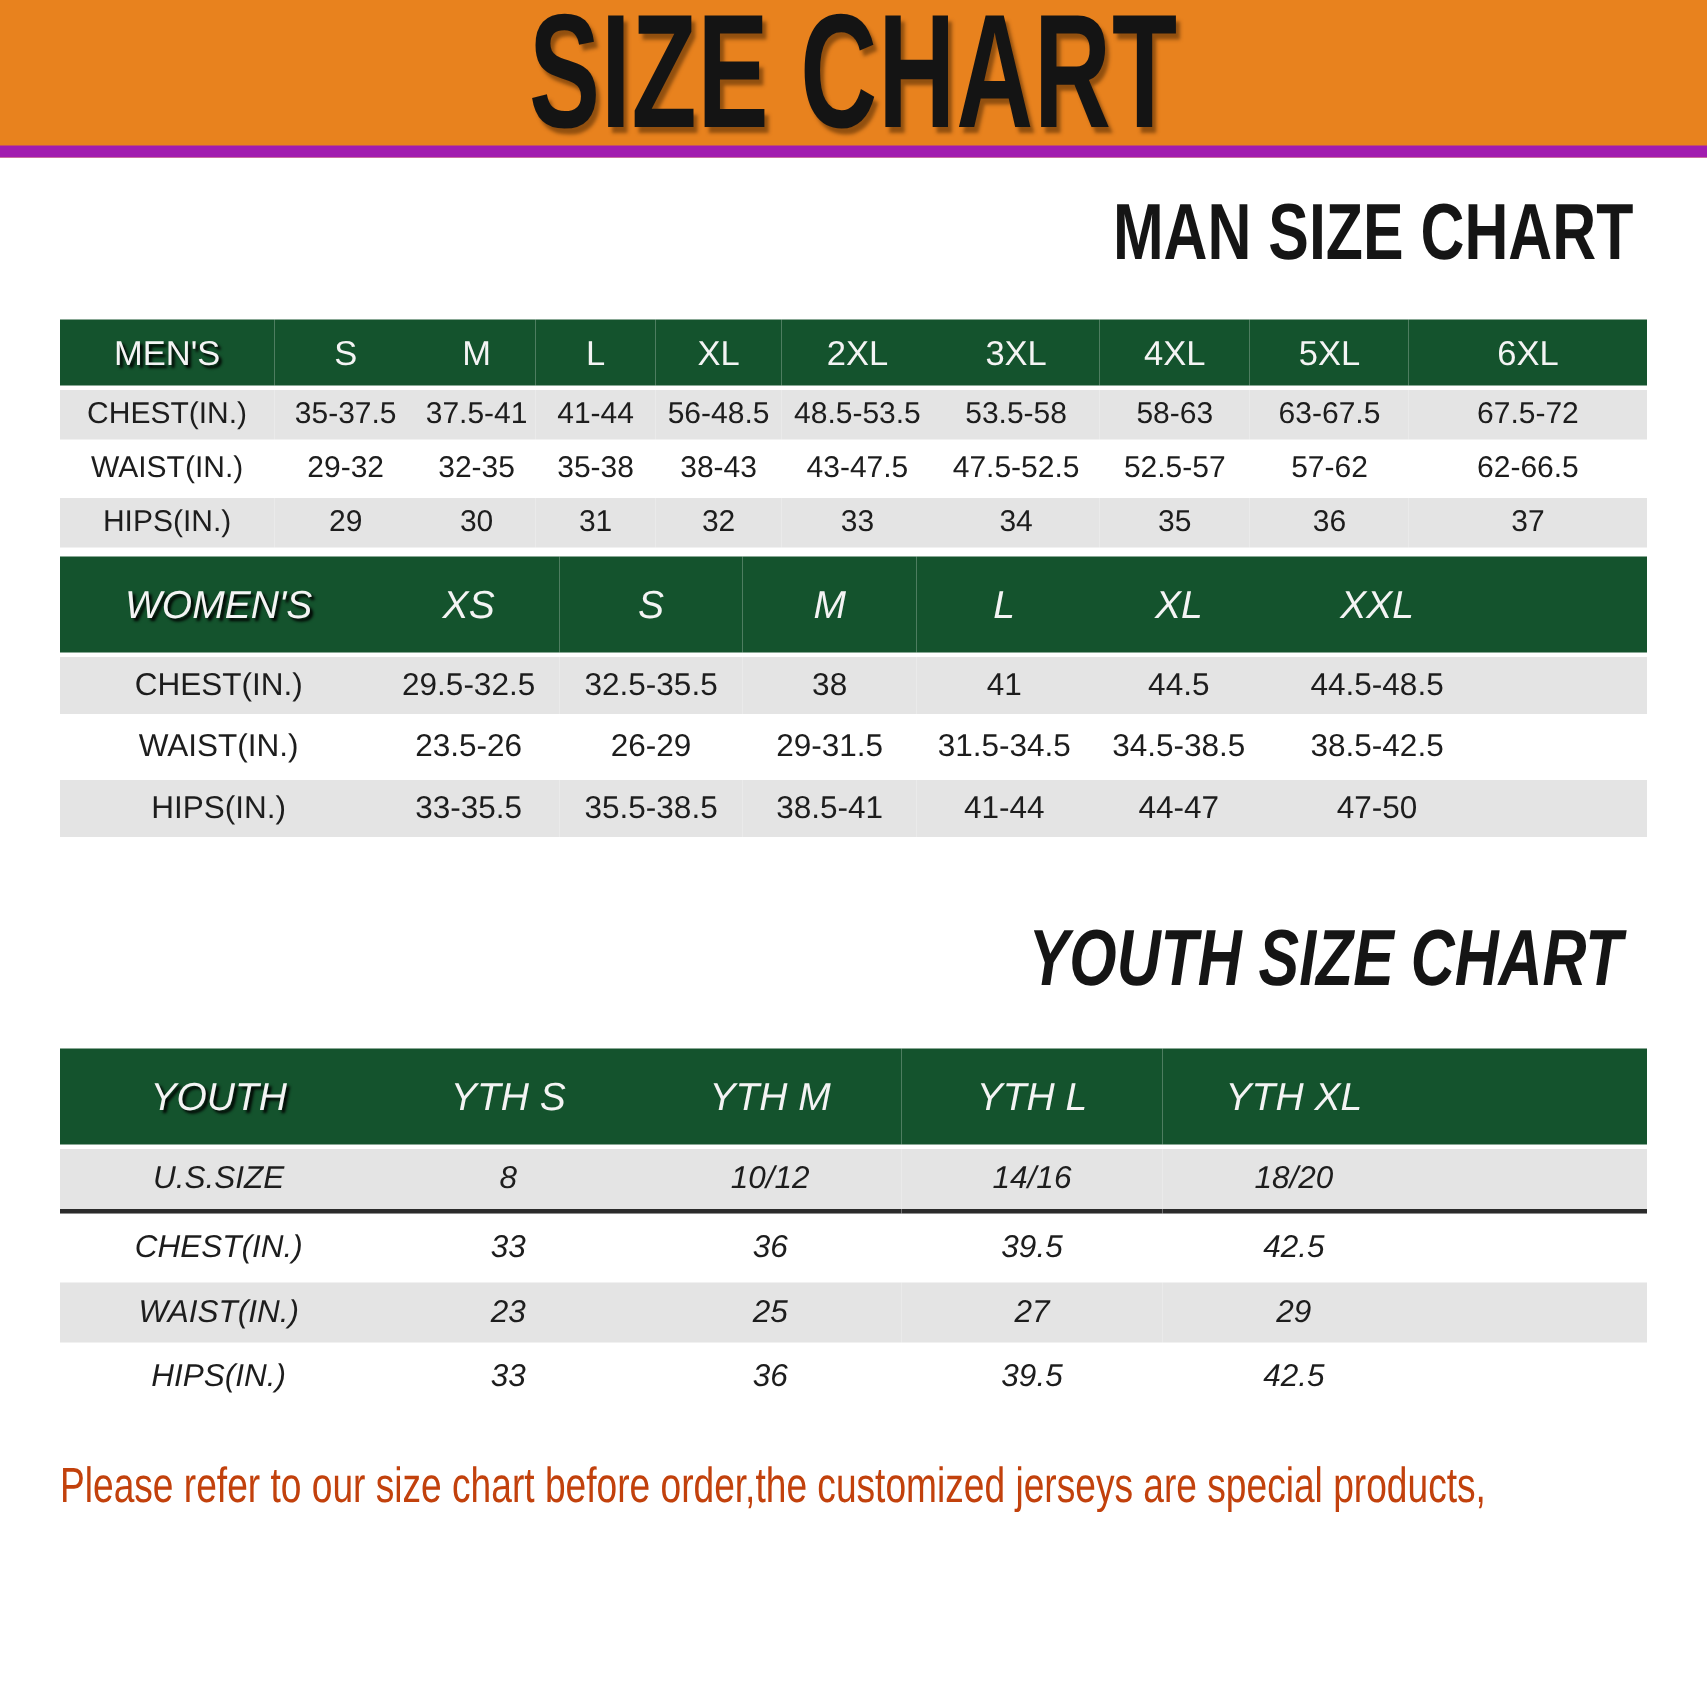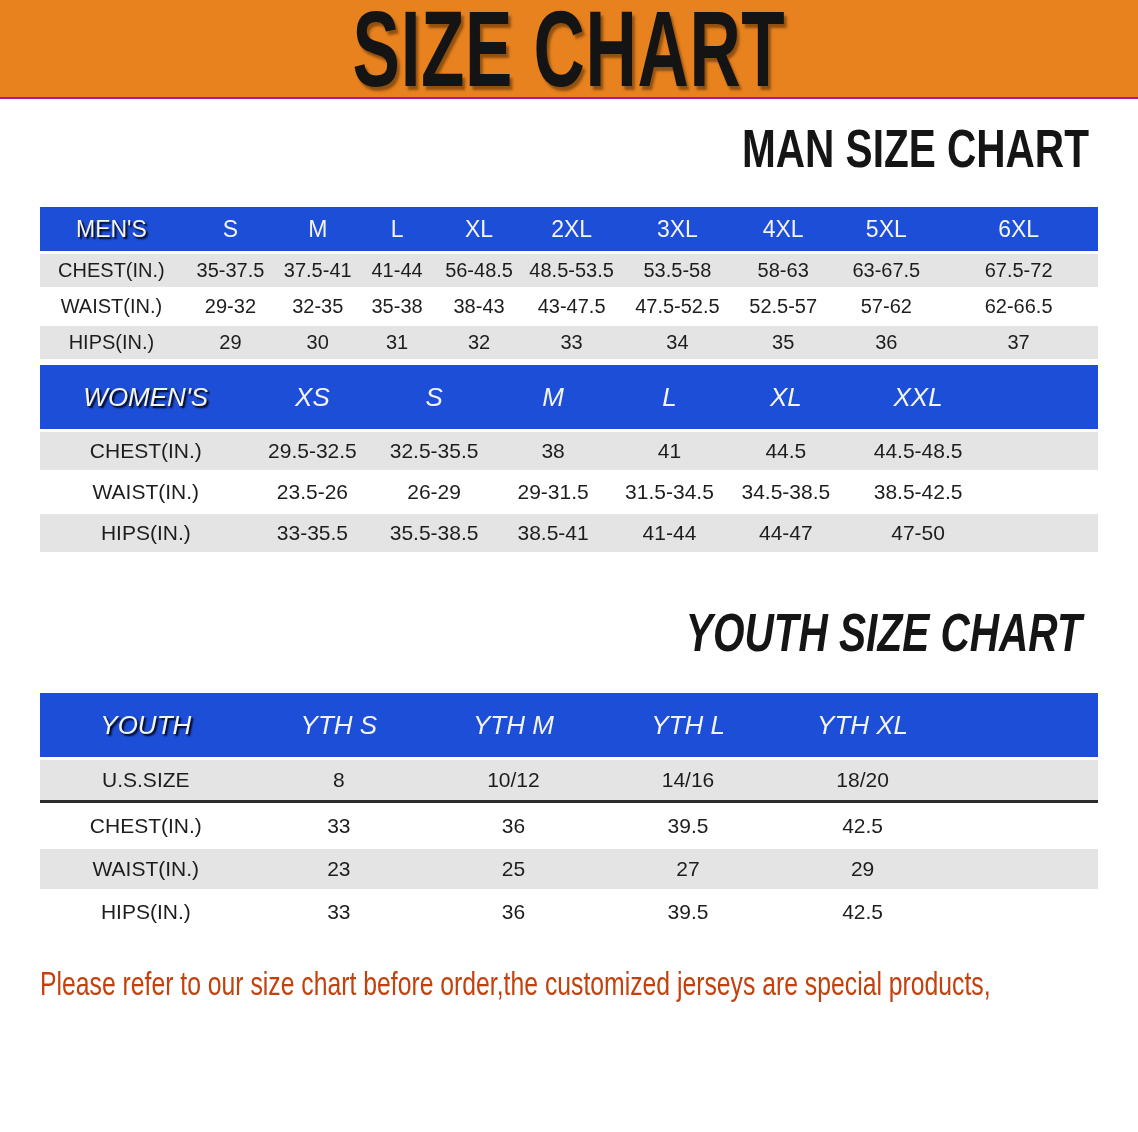--- a/index.html
+++ b/index.html
@@ -8,21 +8,21 @@
     background:#ffffff;
     font-family:"Liberation Sans", sans-serif;
     overflow:hidden;
     position:relative;
   }
 
   
   .banner {
     height:97px;
     background:#E8821E;
-    border-bottom:2px solid #a21caf;
+    border-bottom:8px solid #a21caf;
     text-align:center;
     overflow:visible;
   }
   .banner-title {
     display:inline-block;
     font-size:106px;
     font-weight:bold;
     line-height:97px;
     color:#141414;
     letter-spacing:1px;
@@ -56,35 +56,35 @@
     border-spacing:0 3px;
     table-layout:fixed;
   }
   table.size-table th, table.size-table td {
     padding:0;
     text-align:center;
     vertical-align:middle;
     white-space:nowrap;
     overflow:visible;
   }
-  tr.head th { background:#1d4ed8; color:#F4F4F4; font-weight:normal; }
+  tr.head th { background:#14532d; color:#F4F4F4; font-weight:normal; }
   .men tr.head th { height:44px; font-size:23px; }
   .women tr.head th, .youth tr.head th { height:64px; font-size:26px;font-style:italic; }
   th.corner {
     text-align:left; padding-left:16px;
     font-weight:bold; color:#ffffff;
     text-shadow:2px 2px 2px #000000;
   }
   .men th.corner { font-size:32px; }
   .women th.corner, .youth th.corner { font-size:31px; }
 
   tr.data td { color:#1d1d1d; }
   .men   tr.data td { font-size:20px; height:33px; }
   .women tr.data td { font-size:21px; height:38px; }
-  .youth tr.data td { font-size:21px; height:40px; }
+  .youth tr.data td { font-size:21px; height:40px;font-style:italic; }
   td.lbl { color:#101010; }
   .men td.lbl { font-size:19px; }
   .women td.lbl, .youth td.lbl { font-size:20px; }
 
   tr.gray td  { background:#E4E4E4; }
   tr.white td { background:#FFFFFF; }
   tr.sep td   { border-bottom:3px solid #2B2B2B; }
 
   
   .disclaimer { margin:25px 0 0 40px; color:#c2410c; }

